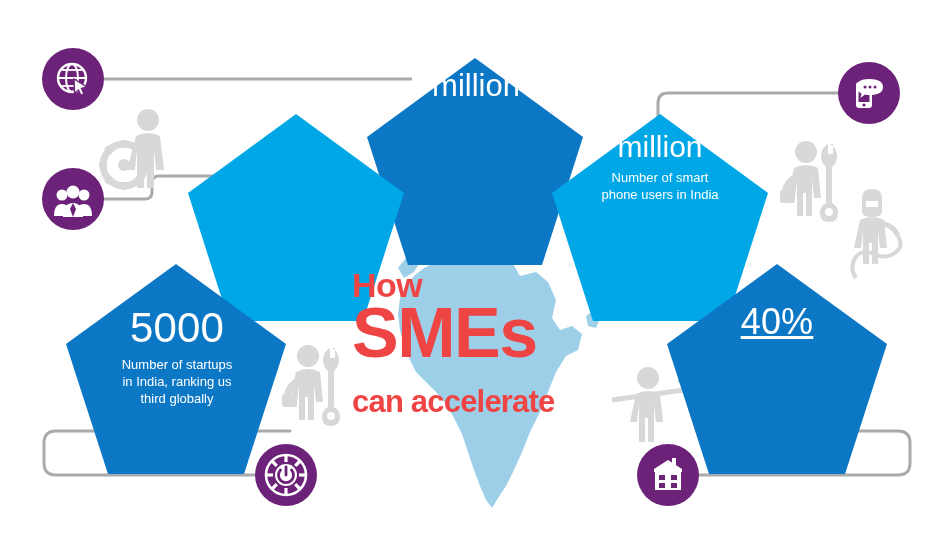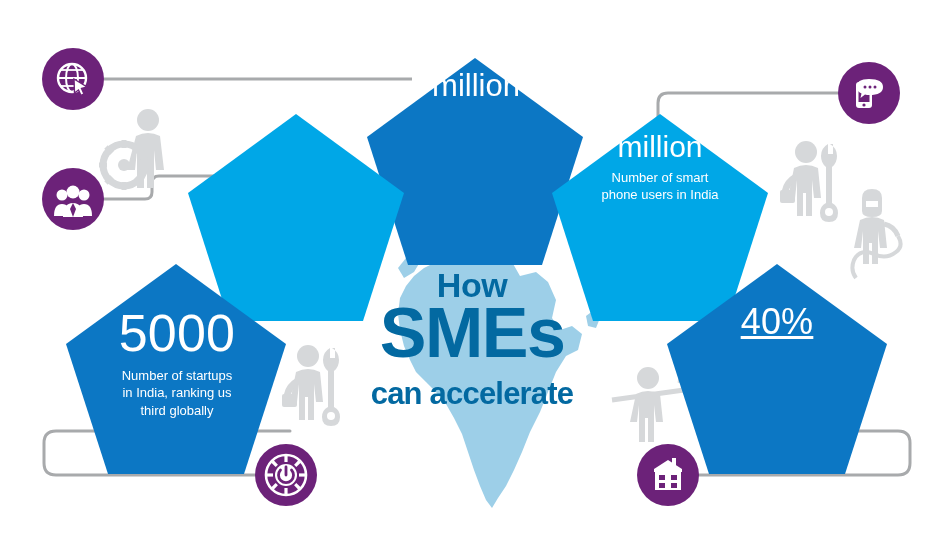--- a/index.html
+++ b/index.html
@@ -80,53 +80,52 @@
   
   #txt-29     { left: 198px; top: 136px;  width: 196px; }
   #txt-400    { left: 383px; top: 73px;   width: 186px; }
   #txt-220    { left: 562px; top: 134px;  width: 196px; }
   #txt-5000   { left: 72px;  top: 304px;  width: 210px; }
   #txt-40     { left: 672px; top: 302px;  width: 210px; }
 
   #txt-400 .penta-big  { font-size: 38px; }
   #txt-400 .penta-big2 { font-size: 31px; }
   #txt-220 .penta-big  { font-size: 36px; }
-  #txt-5000 .penta-big { font-size: 52px; }
+  #txt-5000 .penta-big { font-size: 42px; }
   #txt-40 .penta-big   { font-size: 36px; text-decoration: underline; }
 
   
   #headline {
     position: absolute;
-    left: 332px;
+    left: 352px;
     top: 268px;
     width: 280px;
     z-index: 6;
-    text-align: center;
-    color: #0369a1;
+    color: #ef4444;
     line-height: 1.0;
   }
   .hl-how {
     display: block;
     font-size: 34px;
     font-weight: bold;
     letter-spacing: -0.5px;
   }
   .hl-smes {
     display: block;
     font-size: 70px;
     font-weight: bold;
     letter-spacing: -1.5px;
     margin-top: -4px;
   }
   .hl-can {
     display: block;
     font-size: 31px;
     font-weight: bold;
     letter-spacing: -0.8px;
-    margin-top: 10px;
+    margin-top: 18px;
   }
   .hl-growth {
     display: block;
     font-size: 36px;
     font-weight: bold;
     letter-spacing: -0.8px;
     margin-top: 1px;
   }
   .hl-star { font-size: 26px; vertical-align: super; }
 

